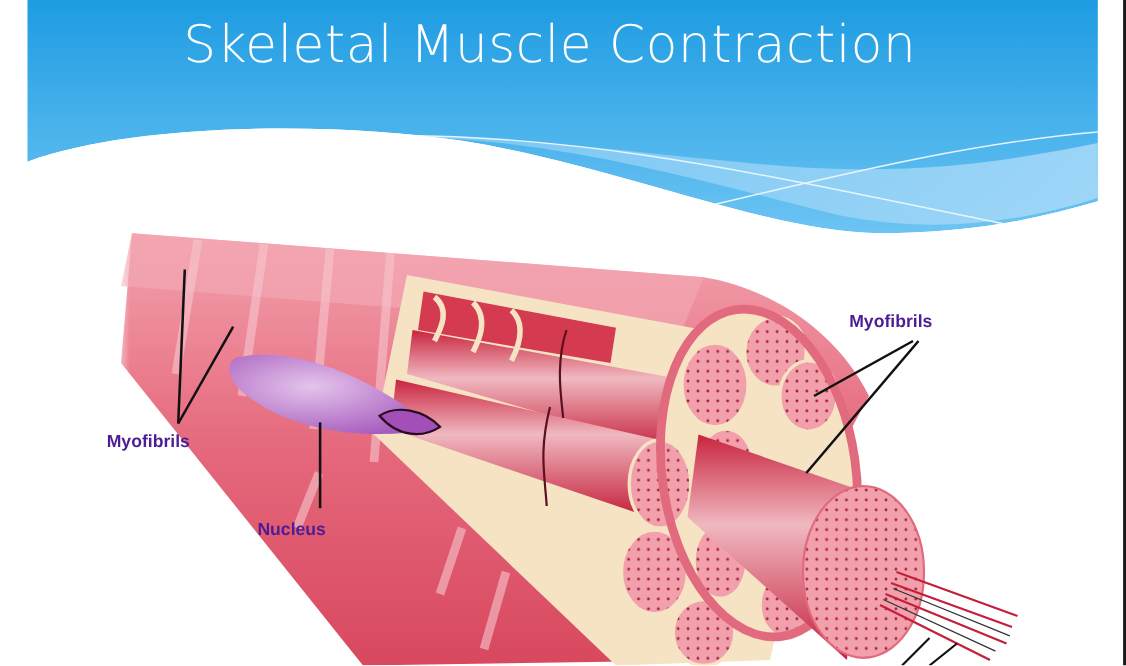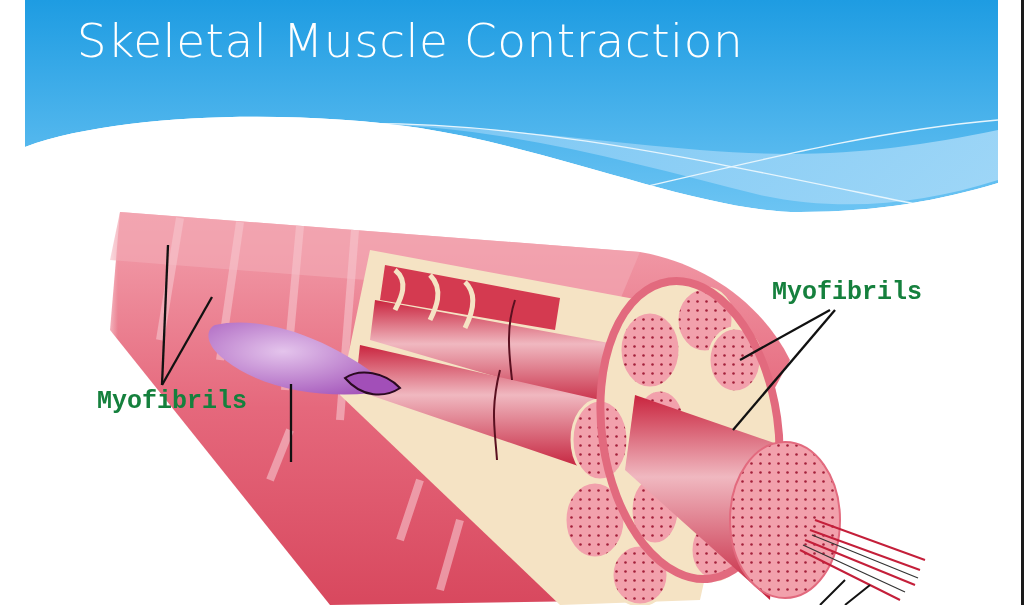--- a/index.html
+++ b/index.html
@@ -5,28 +5,28 @@
   html, body { margin: 0; padding: 0; }
   body {
     width: 1024px; height: 605px; overflow: hidden; position: relative;
     background: #ffffff;
     font-family: "Liberation Sans", sans-serif;
   }
   .slide { position: absolute; left: 0; top: 0; width: 1024px; height: 605px; background: #fff; }
   .right-border { position: absolute; right: 0; top: 0; width: 3px; height: 605px; background: #1a1a1a; }
   .header-band { position: absolute; left: 0; top: 0; width: 1024px; height: 220px; }
   .title {
-    position: absolute; left: 0; top: 6px; width: 820px; text-align: center;
+    position: absolute; left: 0; top: 6px; width: 820px; text-align: right;
     color: #ffffff; font-family: "DejaVu Sans", sans-serif; font-weight: 300;
-    font-size: 47px; letter-spacing: 0.5px; line-height: 70px;
+    font-size: 47px; letter-spacing: 0.5px; line-height: 70px; padding-left: 13px;
   }
   .figure { position: absolute; left: 0; top: 200px; width: 1024px; height: 405px; }
   .label {
-    position: absolute; color: #15803d; font-family: Liberation Mono, monospace;
-    font-weight: bold; font-size: 25px; line-height: 28px; white-space: nowrap;
+    position: absolute; color: #4c1d95; font-family: Liberation Sans, sans-serif;
+    font-weight: bold; font-size: 16px; line-height: 28px; white-space: nowrap;
   }
 </style>
 </head>
 <body>
 
 <div class="slide">
 
   <svg class="header-band" viewBox="0 0 1024 220" width="1024" height="220">
     <defs>
       <linearGradient id="hdr" x1="0" y1="0" x2="0" y2="1">
@@ -143,16 +143,17 @@
     <g stroke="#111" stroke-width="2.3" fill="none">
       <line x1="168" y1="245" x2="162" y2="385"></line>
       <line x1="212" y1="297" x2="162" y2="385"></line>
       <line x1="291" y1="384" x2="291" y2="462"></line>
       <line x1="830" y1="310" x2="740" y2="360"></line>
       <line x1="835" y1="310" x2="733" y2="430"></line>
     </g>
   </svg>
 
   <div class="label" style="left:97px; top:388px;">Myofibrils</div>
+  <div class="label" style="left:234px; top:468px;">Nucleus</div>
   <div class="label" style="left:772px; top:279px;">Myofibrils</div>
 
   <div class="right-border"></div>
 </div>
 
 </body></html>

